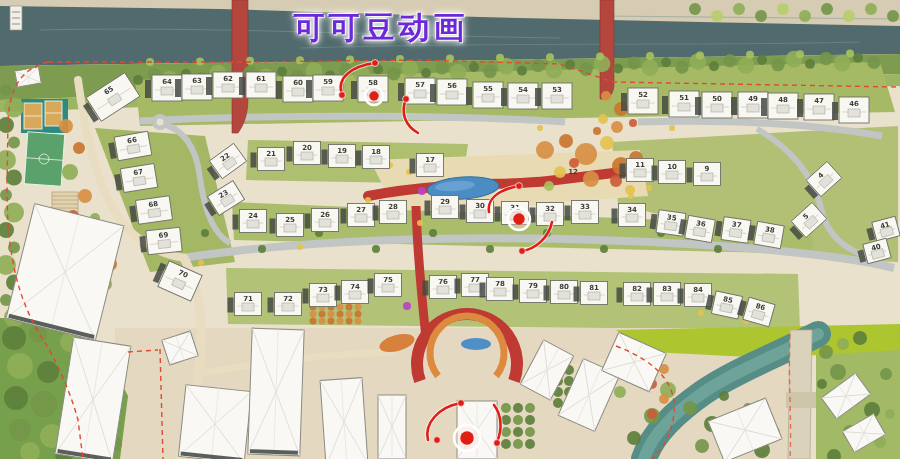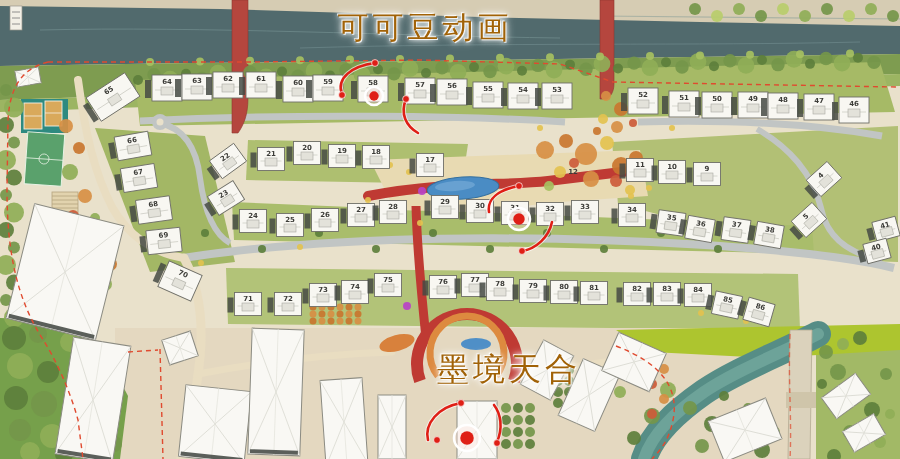--- a/index.html
+++ b/index.html
@@ -1,23 +1,23 @@
 <!DOCTYPE html>
 <html><head>
 <meta charset="utf-8">
 <style>
   html,body{margin:0;padding:0;background:#2b2b2b;}
   #stage{position:relative;width:900px;height:459px;overflow:hidden;background:#e9e1cb;
          font-family:"Liberation Sans",sans-serif;}
   #map{position:absolute;left:0;top:0;}
-  .cn-label{position:absolute;transform:translate(-50%,-50%);font-weight:normal;
-    color:#a16207;letter-spacing:4px;white-space:nowrap;
+  .cn-label{position:absolute;transform:translate(-50%,-50%);font-weight:bold;
+    color:#6d28d9;letter-spacing:4px;white-space:nowrap;
     font-family:"Liberation Serif","DejaVu Serif",serif;
     text-shadow:0 0 4px #fff,0 0 7px #fff,0 0 10px rgba(255,255,255,.9),
-      1px 1px 0 rgba(255,255,255,.85),-1px -1px 0 rgba(255,255,255,.85);margin-left:44px;}
+      1px 1px 0 rgba(255,255,255,.85),-1px -1px 0 rgba(255,255,255,.85);}
   .bn{font-family:"DejaVu Sans",sans-serif;font-weight:bold;}
 </style>
 </head>
 <body>
 
 <div id="stage">
 <svg id="map" width="900" height="459" viewBox="0 0 900 459">
 
   <rect x="0" y="0" width="900" height="459" fill="#e9e1cb"></rect>
   <rect x="0" y="0" width="900" height="36" fill="#d6ccb3"></rect>
@@ -969,14 +969,13 @@
           <circle cx="519" cy="219" r="5.720000000000001" fill="#df1f16"></circle>
         </g>
         <g>
           <circle cx="467" cy="438" r="13" fill="rgba(255,225,220,.35)" stroke="#ffffff" stroke-width="2.5"></circle>
           <circle cx="467" cy="438" r="6.76" fill="#df1f16"></circle>
         </g>
       </g>
 </svg>
 
 <div class="cn-label" style="left: 381px; top: 28px; font-size: 31px;">可可豆动画</div>
-<div class="cn-label" style="left: 465px; top: 370px; font-size: 32px;">墨境天合</div>
 </div>
 
 </body></html>

